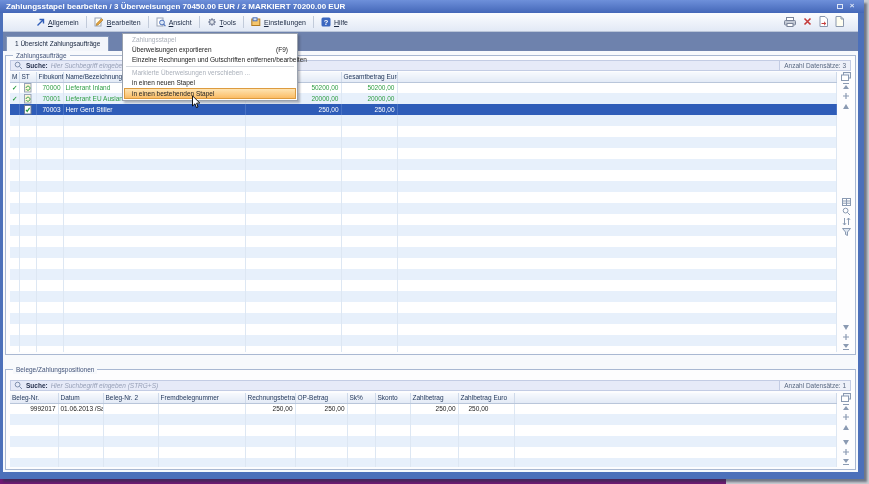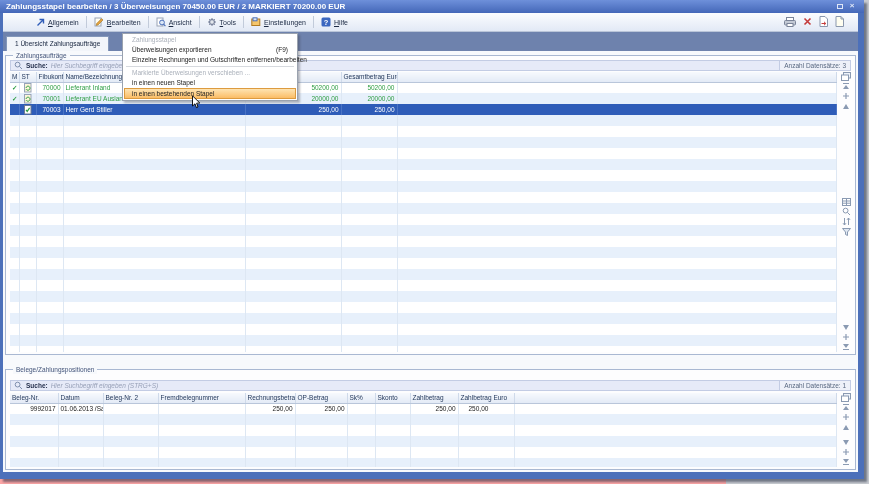--- a/index.html
+++ b/index.html
@@ -1,18 +1,18 @@
 <!DOCTYPE html>
 <html><head>
 <meta charset="utf-8">
 <style>
   * { margin:0; padding:0; box-sizing:border-box; }
   html,body { width:869px; height:484px; overflow:hidden;
     font-family:"Liberation Sans", sans-serif; background:#c9ccd2; }
-  .screen { position:relative; width:726px; height:484px; background:#fca5a5; }
+  .screen { position:relative; width:726px; height:484px; background:#701a75; }
 
   
   .window { position:absolute; left:0; top:0; width:864px; height:479px;
     background:#4c70ba; box-shadow:3px 3px 2px rgba(40,50,70,.55); }
 
   .titlebar { height:13px; background:linear-gradient(#6e90da,#4467b8);
     color:#fff; font-size:8px; font-weight:bold; line-height:13px;
     padding:0 6px; display:flex; }
   .titlebar .spacer { flex:1; }
   .winbtn { width:10px; height:9px; margin:2px 1px; color:#dfe7f7; font-size:8px;

